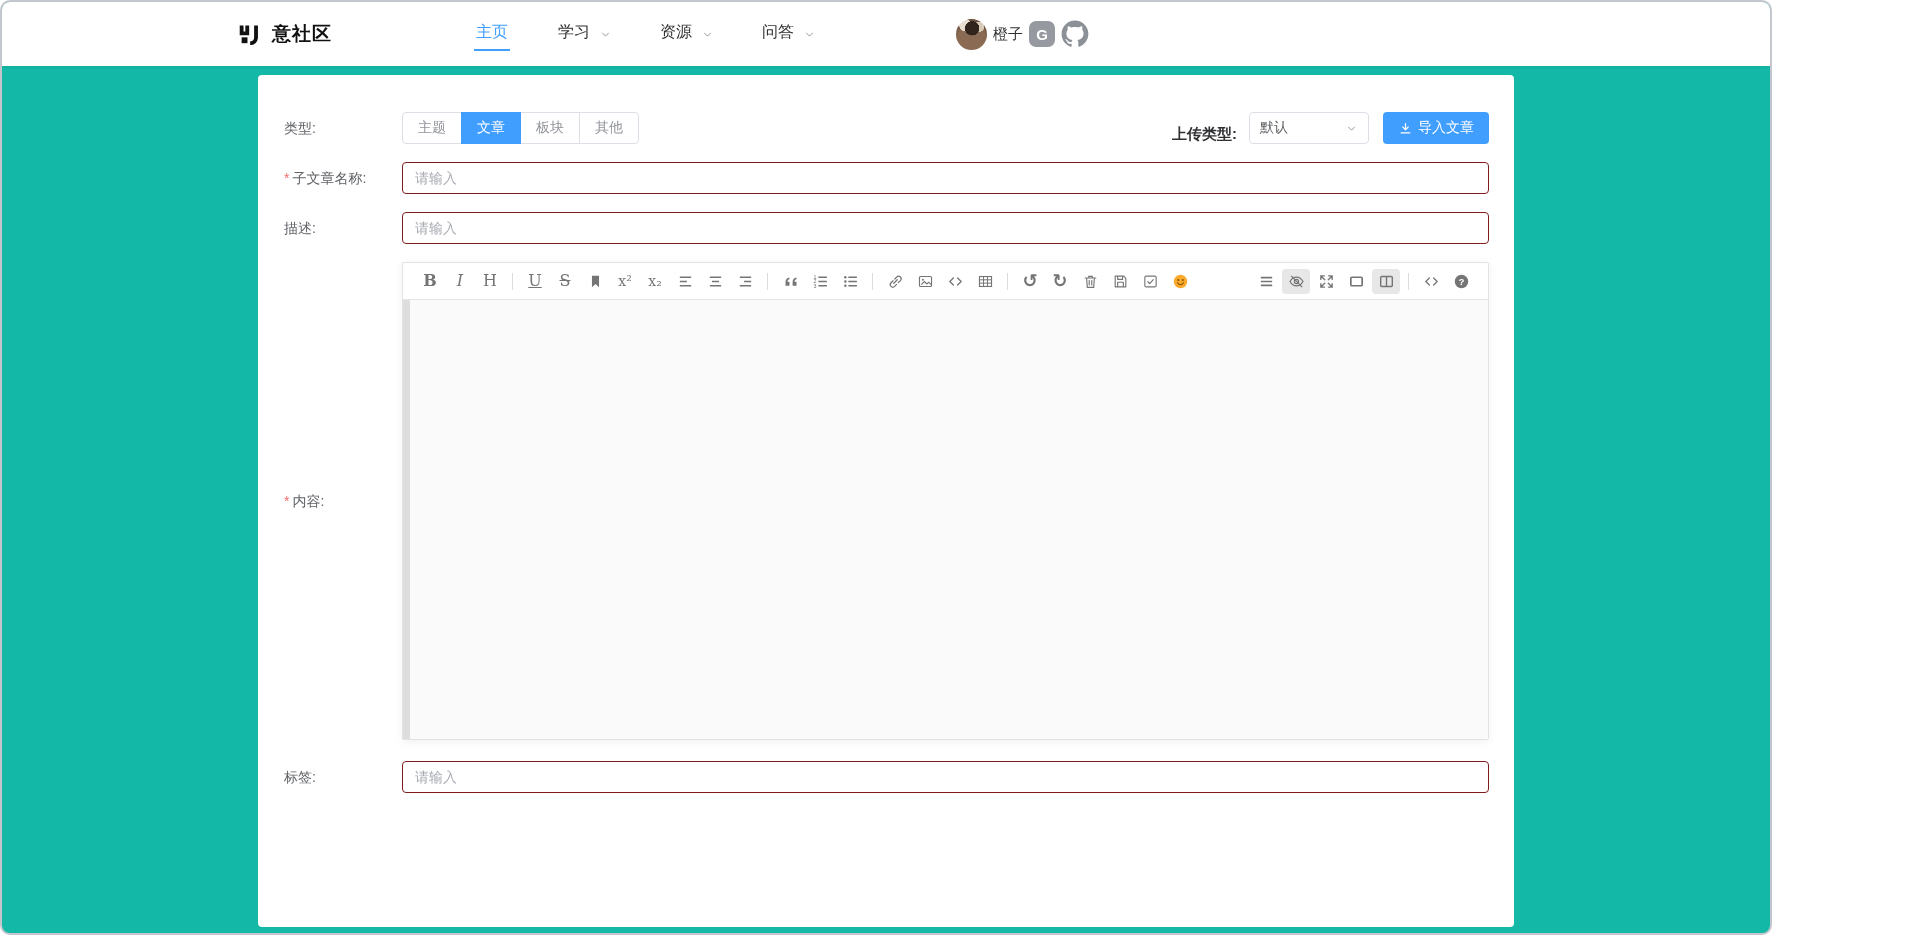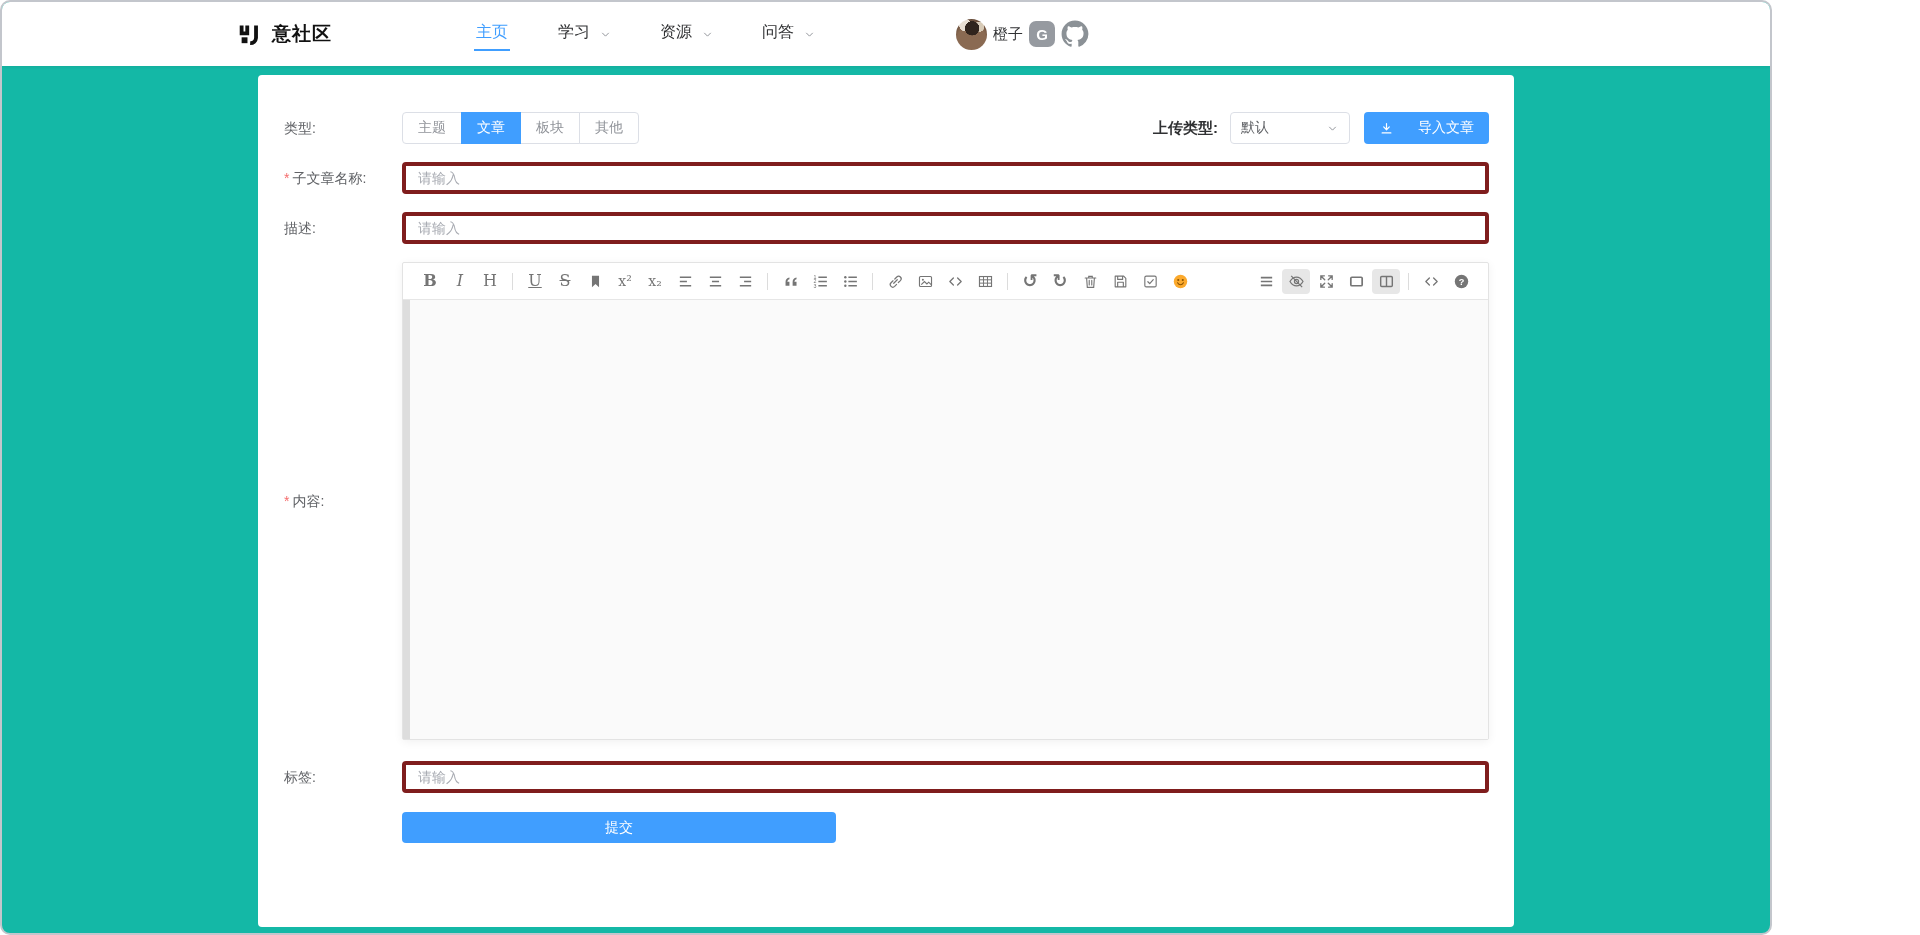--- a/index.html
+++ b/index.html
@@ -41,28 +41,28 @@
   .frow.top{ align-items:center; }
   .flabel{ width:118px; flex:0 0 118px; font-size:14px; color:#606266; line-height:32px; }
   .req{ color:#f56c6c; margin-right:3px; }
 
   .seg-group{ display:flex; }
   .seg{ min-width:60px; height:32px; padding:0 14px; display:flex; align-items:center; justify-content:center; background:#fff; border:1px solid #dcdfe6; color:#909399; font-size:14px; cursor:pointer; margin-left:-1px; }
   .seg:first-child{ border-radius:4px 0 0 4px; margin-left:0; }
   .seg:last-child{ border-radius:0 4px 4px 0; }
   .seg.selected{ background:#409eff; border-color:#409eff; color:#fff; position:relative; z-index:1; }
 
-  .upload-group{ margin-left:auto; display:flex; align-items:center; }
+  .upload-group{ margin-left:auto; display:flex; align-items:flex-end; }
   .upload-label{ font-size:15px; font-weight:700; color:#303133; margin-right:12px; }
   .select{ width:120px; height:32px; border:1px solid #dcdfe6; border-radius:4px; display:flex; align-items:center; padding:0 10px; font-size:14px; color:#606266; cursor:pointer; background:#fff; }
   .select .chev{ margin-left:auto; }
-  .import-btn{ margin-left:14px; height:32px; padding:0 15px; background:#409eff; border:none; border-radius:4px; color:#fff; font-size:14px; display:flex; align-items:center; gap:24px; cursor:pointer; font-family:inherit; }
+  .import-btn{ margin-left:14px; height:32px; padding:0 15px; background:#409eff; border:none; border-radius:4px; color:#fff; font-size:14px; display:flex; align-items:center; gap:5px; cursor:pointer; font-family:inherit; }
   .import-btn svg{ width:15px; height:15px; }
 
-  .tinput{ flex:1; height:32px; border:4px solid #7f1d1d; border-radius:4px; padding:2px 12px; font-size:14px; color:#303133; outline:none; font-family:inherit; }
+  .tinput{ flex:1; height:32px; border:1px solid #7f1d1d; border-radius:4px; padding:2px 12px; font-size:14px; color:#303133; outline:none; font-family:inherit; }
   .tinput::placeholder{ color:#a8abb2; }
 
   
   .editor{ flex:1; height:478px; border:1px solid #e3e3e3; box-shadow:0 2px 10px rgba(0,0,0,.06); display:flex; flex-direction:column; background:#fff; border-radius:2px; }
   .toolbar{ height:37px; display:flex; align-items:center; padding:0 12px; border-bottom:1px solid #e6e6e6; }
   .tb-right{ margin-left:auto; display:flex; align-items:center; }
   .tb-left{ display:flex; align-items:center; }
   .tb-icon{ width:28px; height:25px; display:inline-flex; align-items:center; justify-content:center; color:#757575; border-radius:4px; cursor:pointer; margin:0 1px; font-size:15px; line-height:1; }
   .tb-icon.active{ background:#e7e7e7; }
   .tb-sep{ width:1px; height:17px; background:#dcdcdc; margin:0 7px; display:inline-block; }
@@ -408,20 +408,16 @@
             <div class="pane-preview"></div>
           </div>
         </div>
       </div>
 
       <div class="frow" style="margin-top:21px; margin-bottom:19px;">
         <span class="flabel">标签:</span>
         <input class="tinput" type="text" placeholder="请输入" style="">
       </div>
 
-      <div class="frow">
-        <span class="flabel"></span>
-        <button class="submit-btn">提交</button>
-      </div>
 
     </div>
   </main>
 </div>
 
 </body></html>

